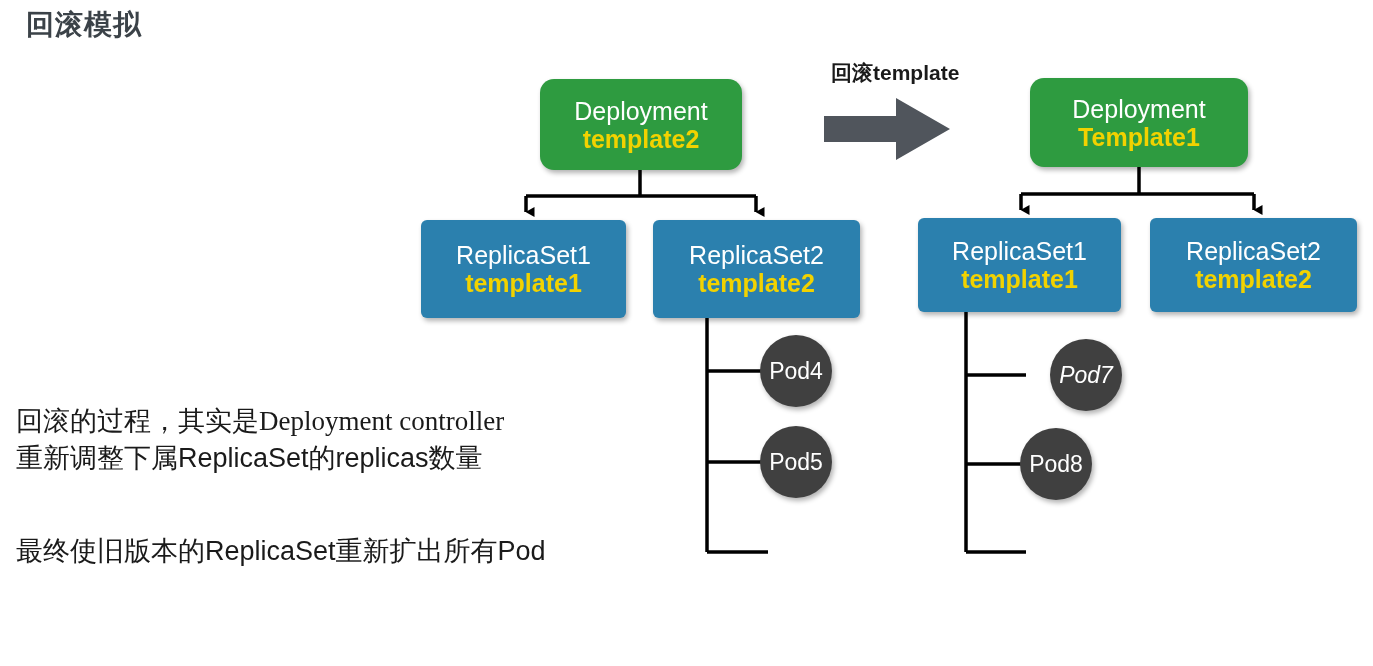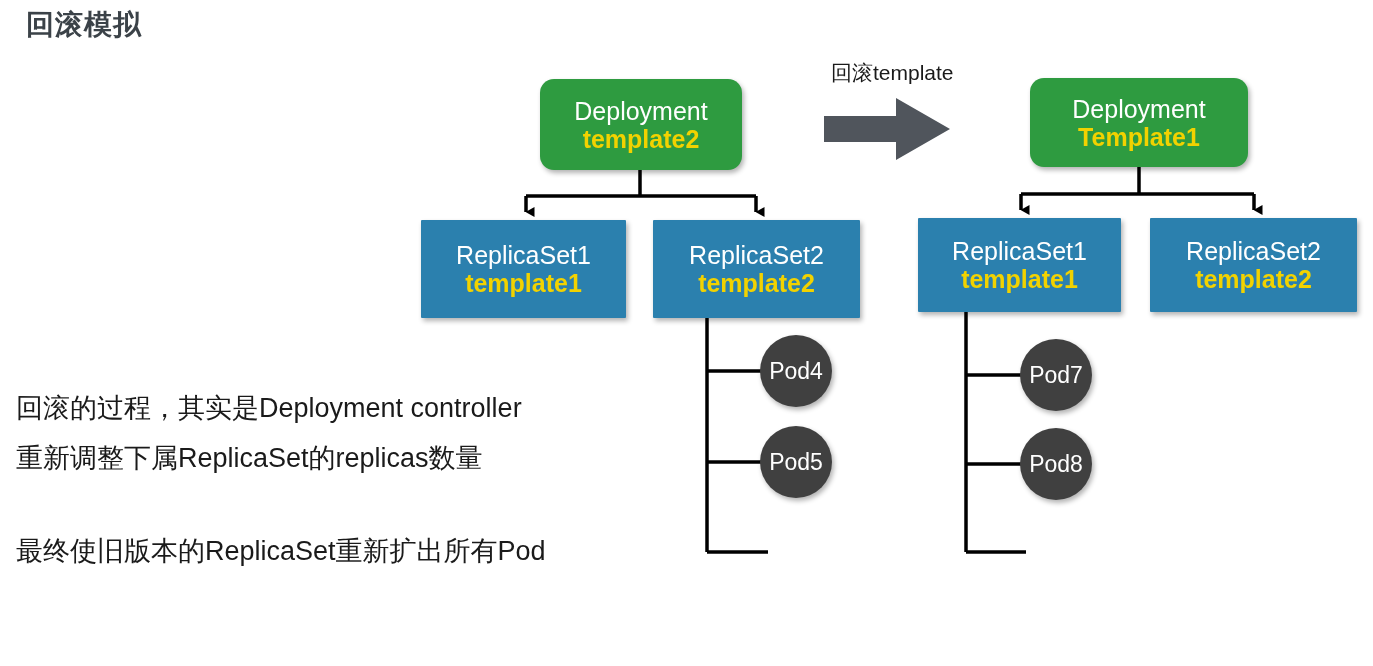--- a/index.html
+++ b/index.html
@@ -31,21 +31,21 @@
   }
 
   
   .body-text {
     position: absolute;
     font-size: 27px;
     color: #1a1a1a;
     white-space: nowrap;
     line-height: 40px;
   }
-  #para-1 { left: 16px; top: 388px; }
+  #para-1 { left: 16px; top: 401px; font-family: Liberation Serif, serif; }
   #para-2 { left: 16px; top: 438px; }
   #para-3 { left: 16px; top: 531px; }
 
   
   #connectors {
     position: absolute;
     left: 0;
     top: 0;
     width: 1373px;
     height: 666px;
@@ -72,21 +72,21 @@
     font-size: 25px;
     font-weight: bold;
   }
 
   .deployment-node {
     background: #2e9b40;
     border-radius: 14px;
   }
   .replicaset-node {
     background: #2b80ae;
-    border-radius: 1px;
+    border-radius: 6px;
   }
 
   .pod-node {
     position: absolute;
     box-sizing: border-box;
     border-radius: 50%;
     background: #404040;
     display: flex;
     align-items: center;
     justify-content: center;
@@ -96,20 +96,21 @@
   }
 
   
   #transition-label {
     position: absolute;
     left: 831px;
     top: 59px;
     font-size: 21px;
     color: #1a1a1a;
     white-space: nowrap;
+    font-weight: bold;
   }
   #transition-arrow {
     position: absolute;
     left: 824px;
     top: 98px;
     width: 130px;
     height: 62px;
   }
 </style>
 </head>
@@ -185,16 +186,16 @@
   <div class="node replicaset-node" style="left:918px; top:218px; width:203px; height:94px;">
     <span class="title-line">ReplicaSet1</span>
     <span class="sub-line">template1</span>
   </div>
 
   <div class="node replicaset-node" style="left:1150px; top:218px; width:207px; height:94px;">
     <span class="title-line">ReplicaSet2</span>
     <span class="sub-line">template2</span>
   </div>
 
-  <div class="pod-node" style="left:1020px; top:339px; width:72px; height:72px;">Pod7</div>
+  <div class="pod-node" style="left:1050px; top:339px; width:72px; height:72px;font-style:italic;">Pod7</div>
   <div class="pod-node" style="left:1020px; top:428px; width:72px; height:72px;">Pod8</div>
 
 </div>
 
 </body></html>

